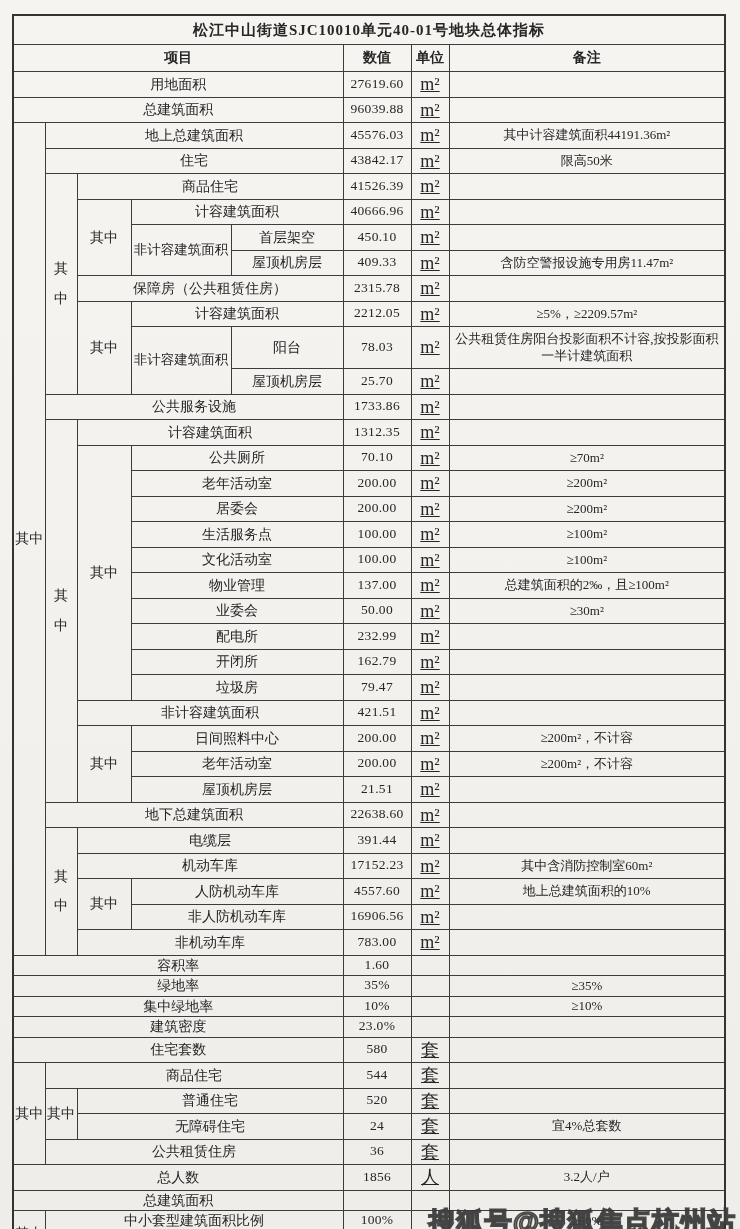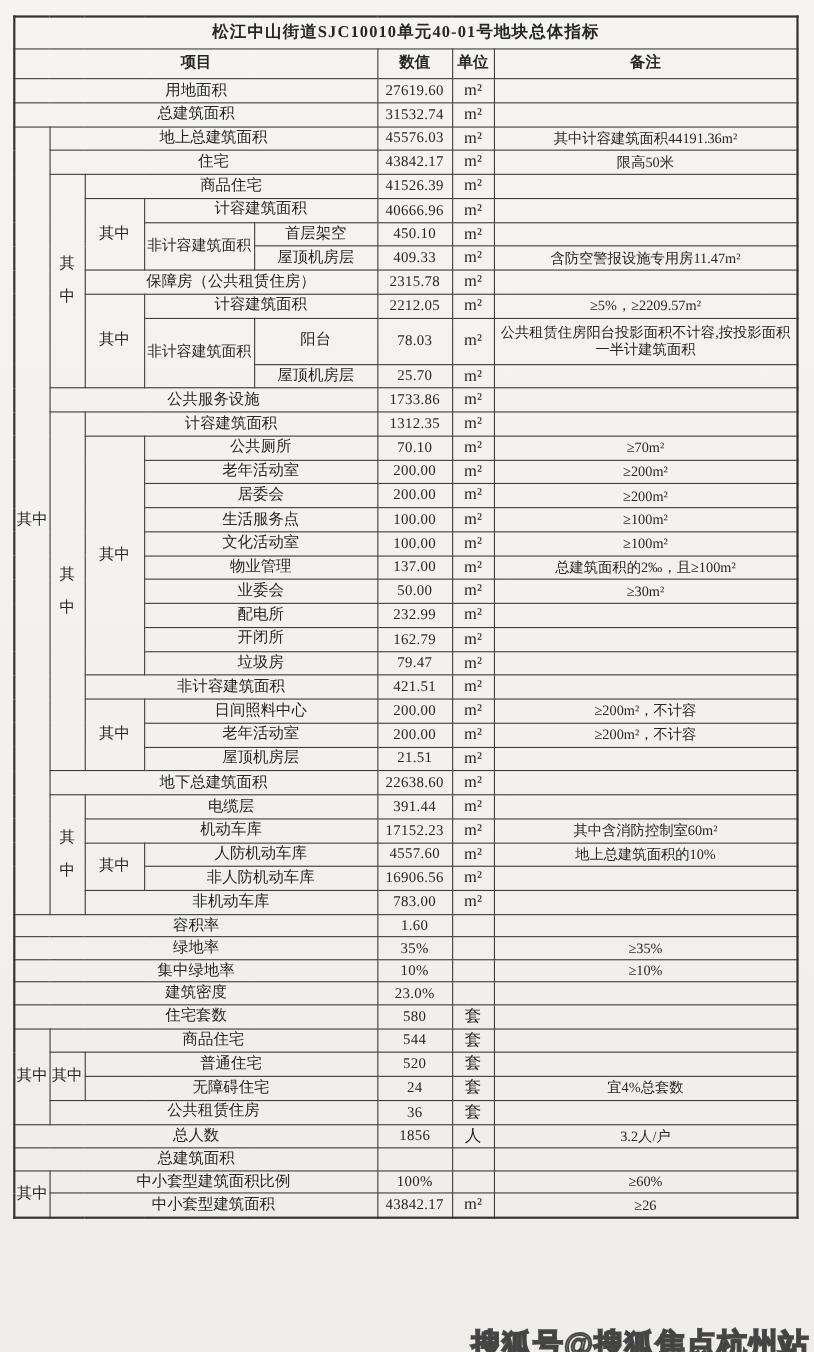--- a/index.html
+++ b/index.html
@@ -17,21 +17,21 @@
   }
   th,td {
     border:1px solid #3c3c3c;
     text-align:center; vertical-align:middle;
     padding:1px 2px; font-size:14px; font-weight:normal;
     overflow:hidden; line-height:1.25;
   }
   th.title-cell { font-size:15px; font-weight:bold; height:26px; letter-spacing:1px; }
   tr.head-row th { font-weight:bold; height:24px;margin-top:40px; }
   td.value { font-size:13.5px; letter-spacing:0.3px; }
-  td.unit  { font-size:15px; }
+  td.unit  { font-size:18px;text-decoration:underline; }
   td.remark{ font-size:13px;margin-top:16px; }
   td.lbl   { padding:0; }
   td.lbl.vert span.t {
     display:inline-block; width:15px; line-height:2.1;
     word-break:break-all; white-space:normal;
   }
   td.cat { font-size:13.5px; }
   .watermark {
     position:absolute; right:4px; top:1186px; white-space:nowrap;
     font-family:"Liberation Sans","DejaVu Sans",sans-serif;
@@ -69,21 +69,21 @@
   </thead>
   <tbody id="table-body">
       <tr>
         <td class="item" colspan="5">用地面积</td>
         <td class="value">27619.60</td>
         <td class="unit">m²</td>
         <td class="remark"></td>
       </tr>
       <tr>
         <td class="item" colspan="5">总建筑面积</td>
-        <td class="value">31532.74</td>
+        <td class="value">96039.88</td>
         <td class="unit">m²</td>
         <td class="remark"></td>
       </tr>
       <tr>
         <td class="lbl" rowspan="32"><span class="t">其中</span></td>
         <td class="item" colspan="4">地上总建筑面积</td>
         <td class="value">45576.03</td>
         <td class="unit">m²</td>
         <td class="remark">其中计容建筑面积44191.36m²</td>
       </tr>

